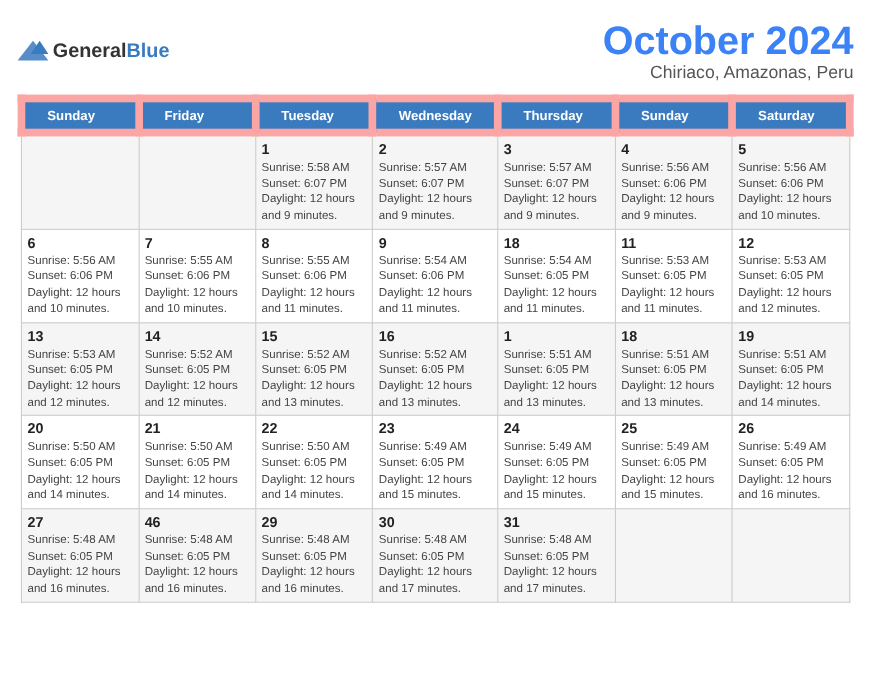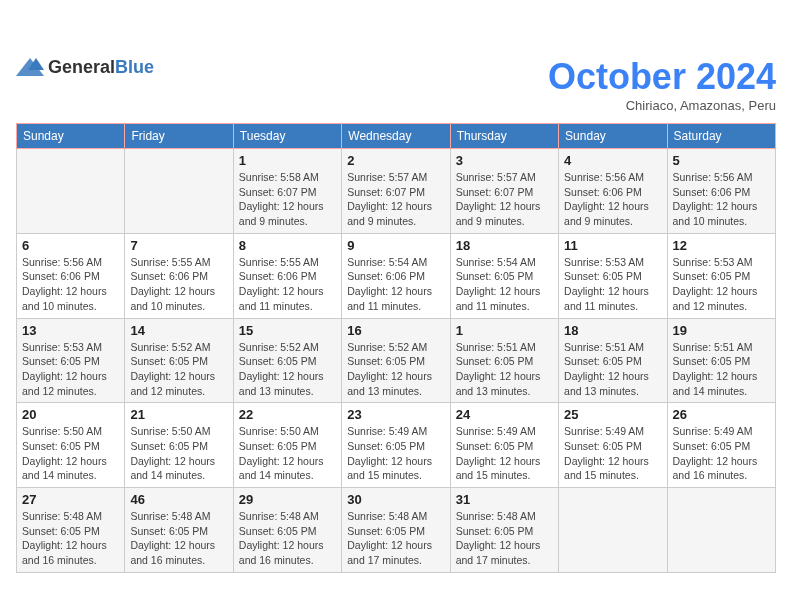--- a/index.html
+++ b/index.html
@@ -6,23 +6,22 @@
     body {
       font-family: Arial, sans-serif;
       background: #fff;
       width: 792px;
       min-height: 612px;
       padding: 16px;
     }
     .header-area {
       display: flex;
       justify-content: space-between;
-      align-items: flex-start;
+      align-items: center;
       margin-bottom: 10px;
-      margin-top: 40px;
     }
     .logo {
       display: flex;
       align-items: center;
       gap: 4px;
     }
     .logo-text-general {
       font-size: 18px;
       font-weight: bold;
       color: #333;
@@ -38,36 +37,36 @@
     }
     .title-area {
       text-align: right;
     }
     .month-title {
       font-size: 36px;
       font-weight: bold;
       color: #3b82f6;
     }
     .location-title {
-      font-size: 13px;
+      font-size: 16px;
       color: #555;
     }
     table {
       width: 100%;
       border-collapse: collapse;
       font-size: 11px;
     }
     thead tr th {
       background-color: #3a7abf;
       color: #fff;
       text-align: left;
-      padding: 5px 6px;
+      padding: 5px 20px;
       font-size: 12px;
-      font-weight: normal;
-      border: 1px solid #fca5a5;
+      font-weight: bold;
+      border: 7px solid #fca5a5;
     }
     tbody tr td {
       border: 1px solid #ccc;
       vertical-align: top;
       padding: 4px 5px;
       height: 80px;
       width: 107px;
     }
     tbody tr:nth-child(odd) td {
       background-color: #f5f5f5;

